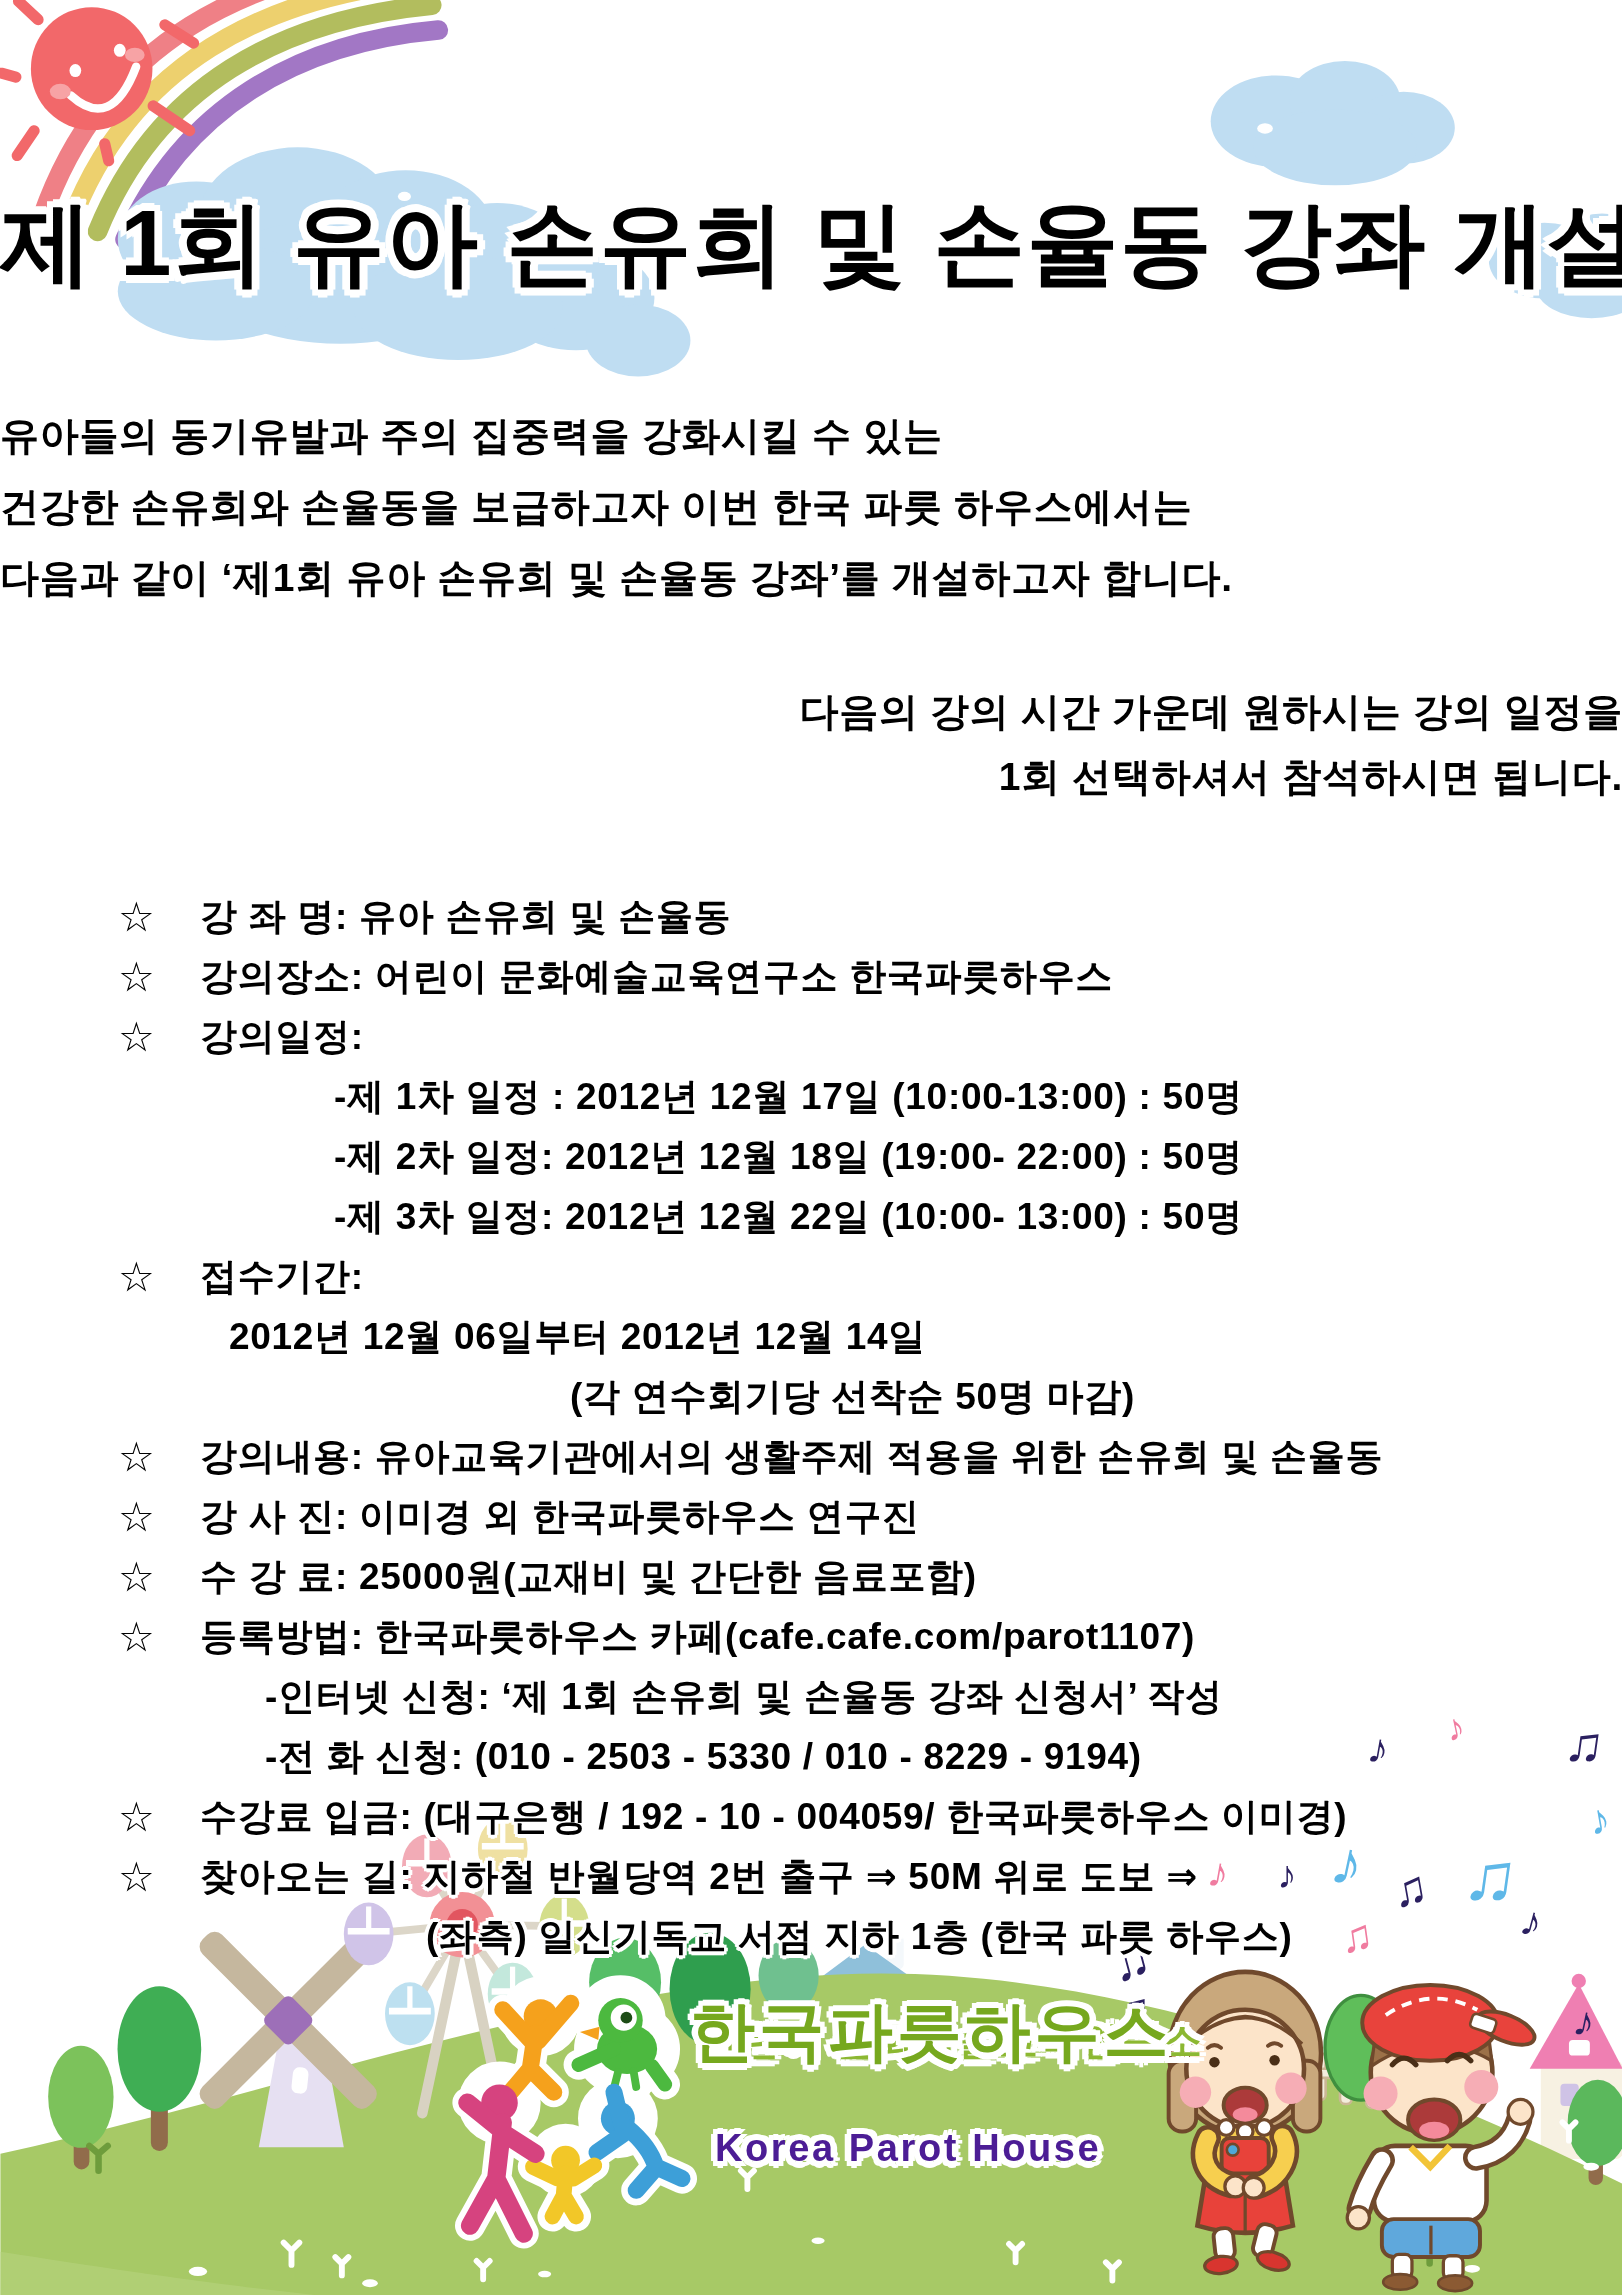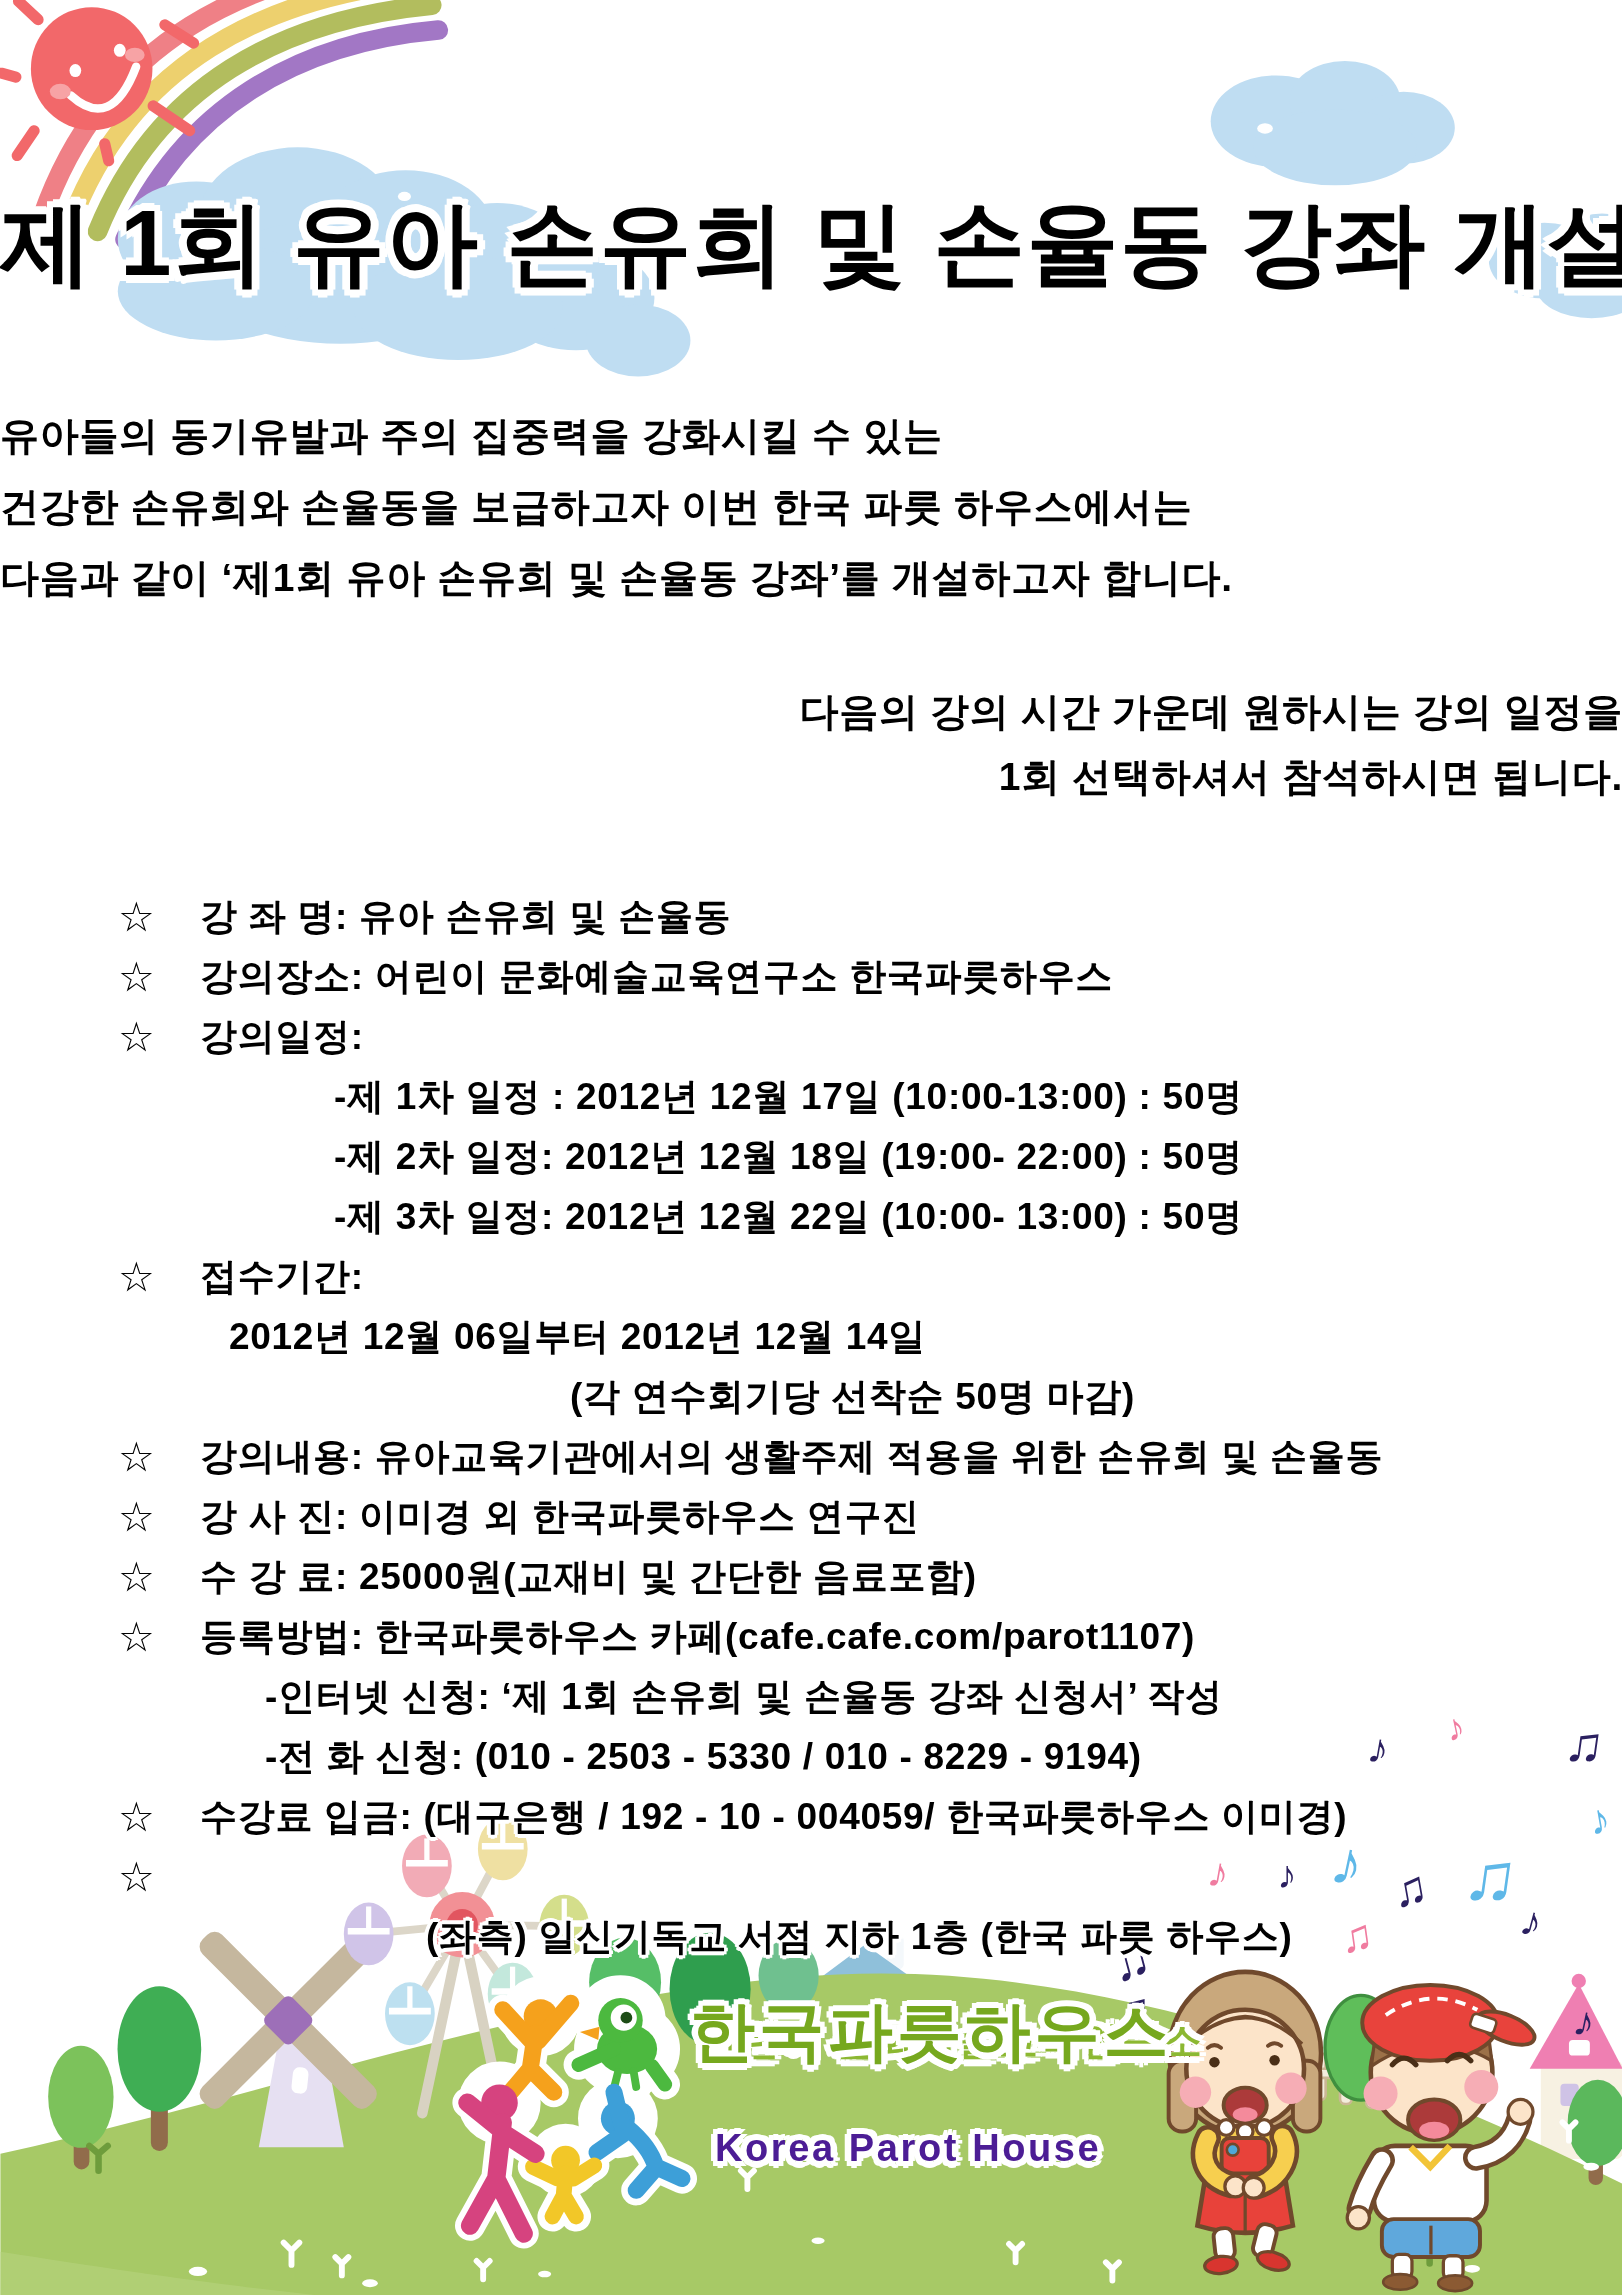--- a/index.html
+++ b/index.html
@@ -180,20 +180,21 @@
       </div>
     <div class="row ind-d">
         <span class="tx">-전 화  신청: (010 - 2503 - 5330 / 010 - 8229 - 9194)</span>
       </div>
     <div class="row">
         <span class="st">☆</span>
         <span class="tx">수강료 입금: (대구은행 / 192 - 10 - 004059/ 한국파릇하우스 이미경)</span>
       </div>
     <div class="row">
         <span class="st">☆</span>
+        <span class="tx">찾아오는 길: 지하철 반월당역 2번 출구 ⇒ 50M 위로 도보 ⇒</span>
       </div>
     <div class="row ind-e">
         <span class="tx">(좌측) 일신기독교 서점 지하 1층 (한국 파릇 하우스)</span>
       </div>
   </div>
 
   <svg class="scene deco" width="1623" height="607" viewBox="0 2580 2480 928">
 
     <g>
       <rect x="1253" y="3030" width="150" height="100" rx="8" fill="#EAF3F8"></rect>

